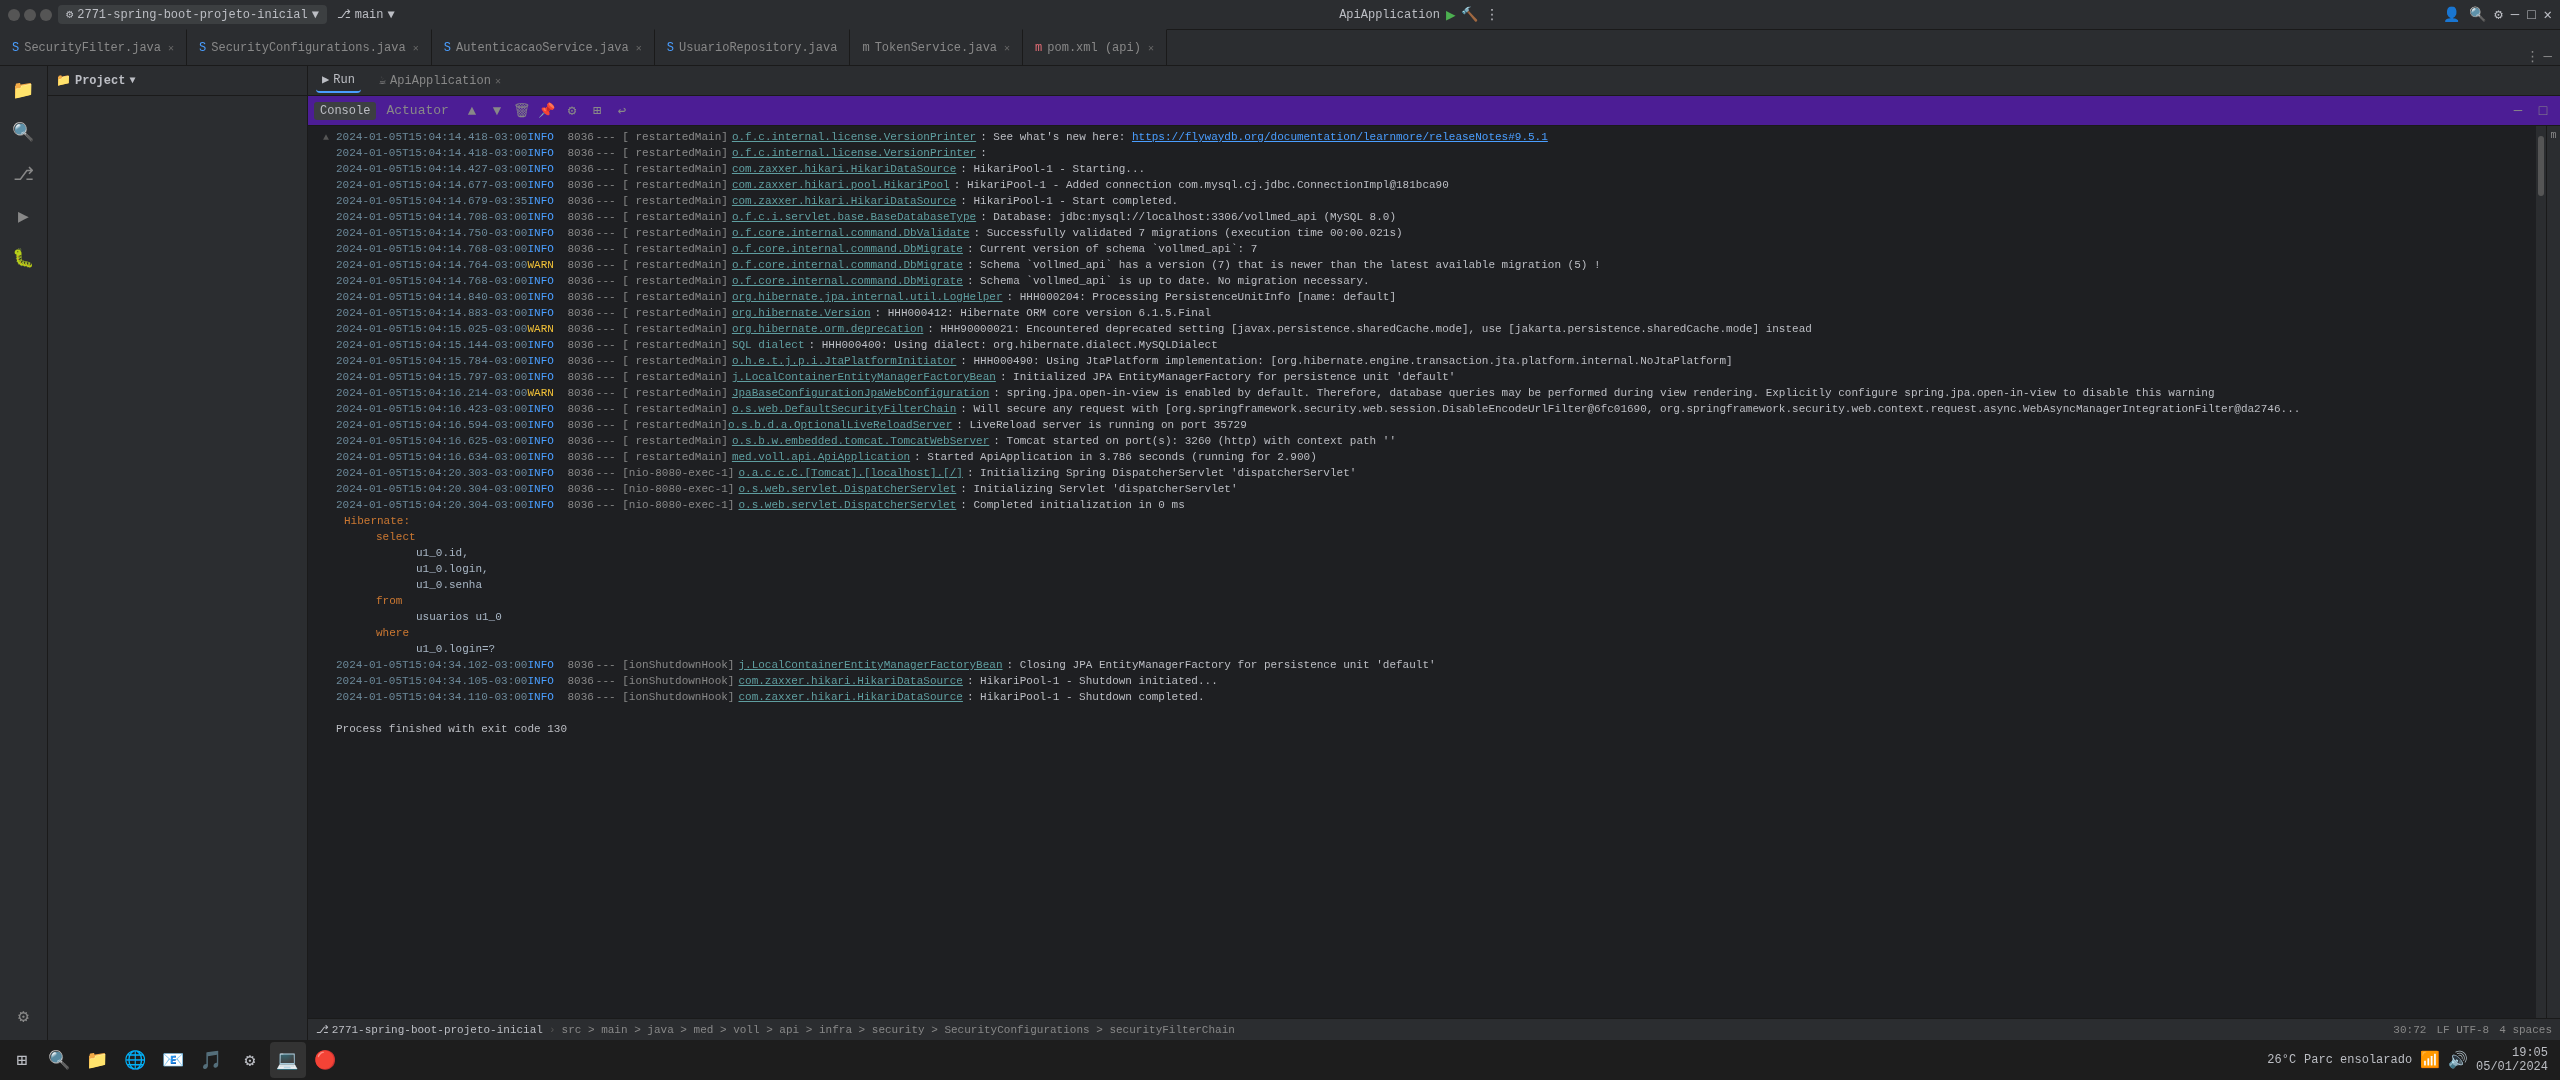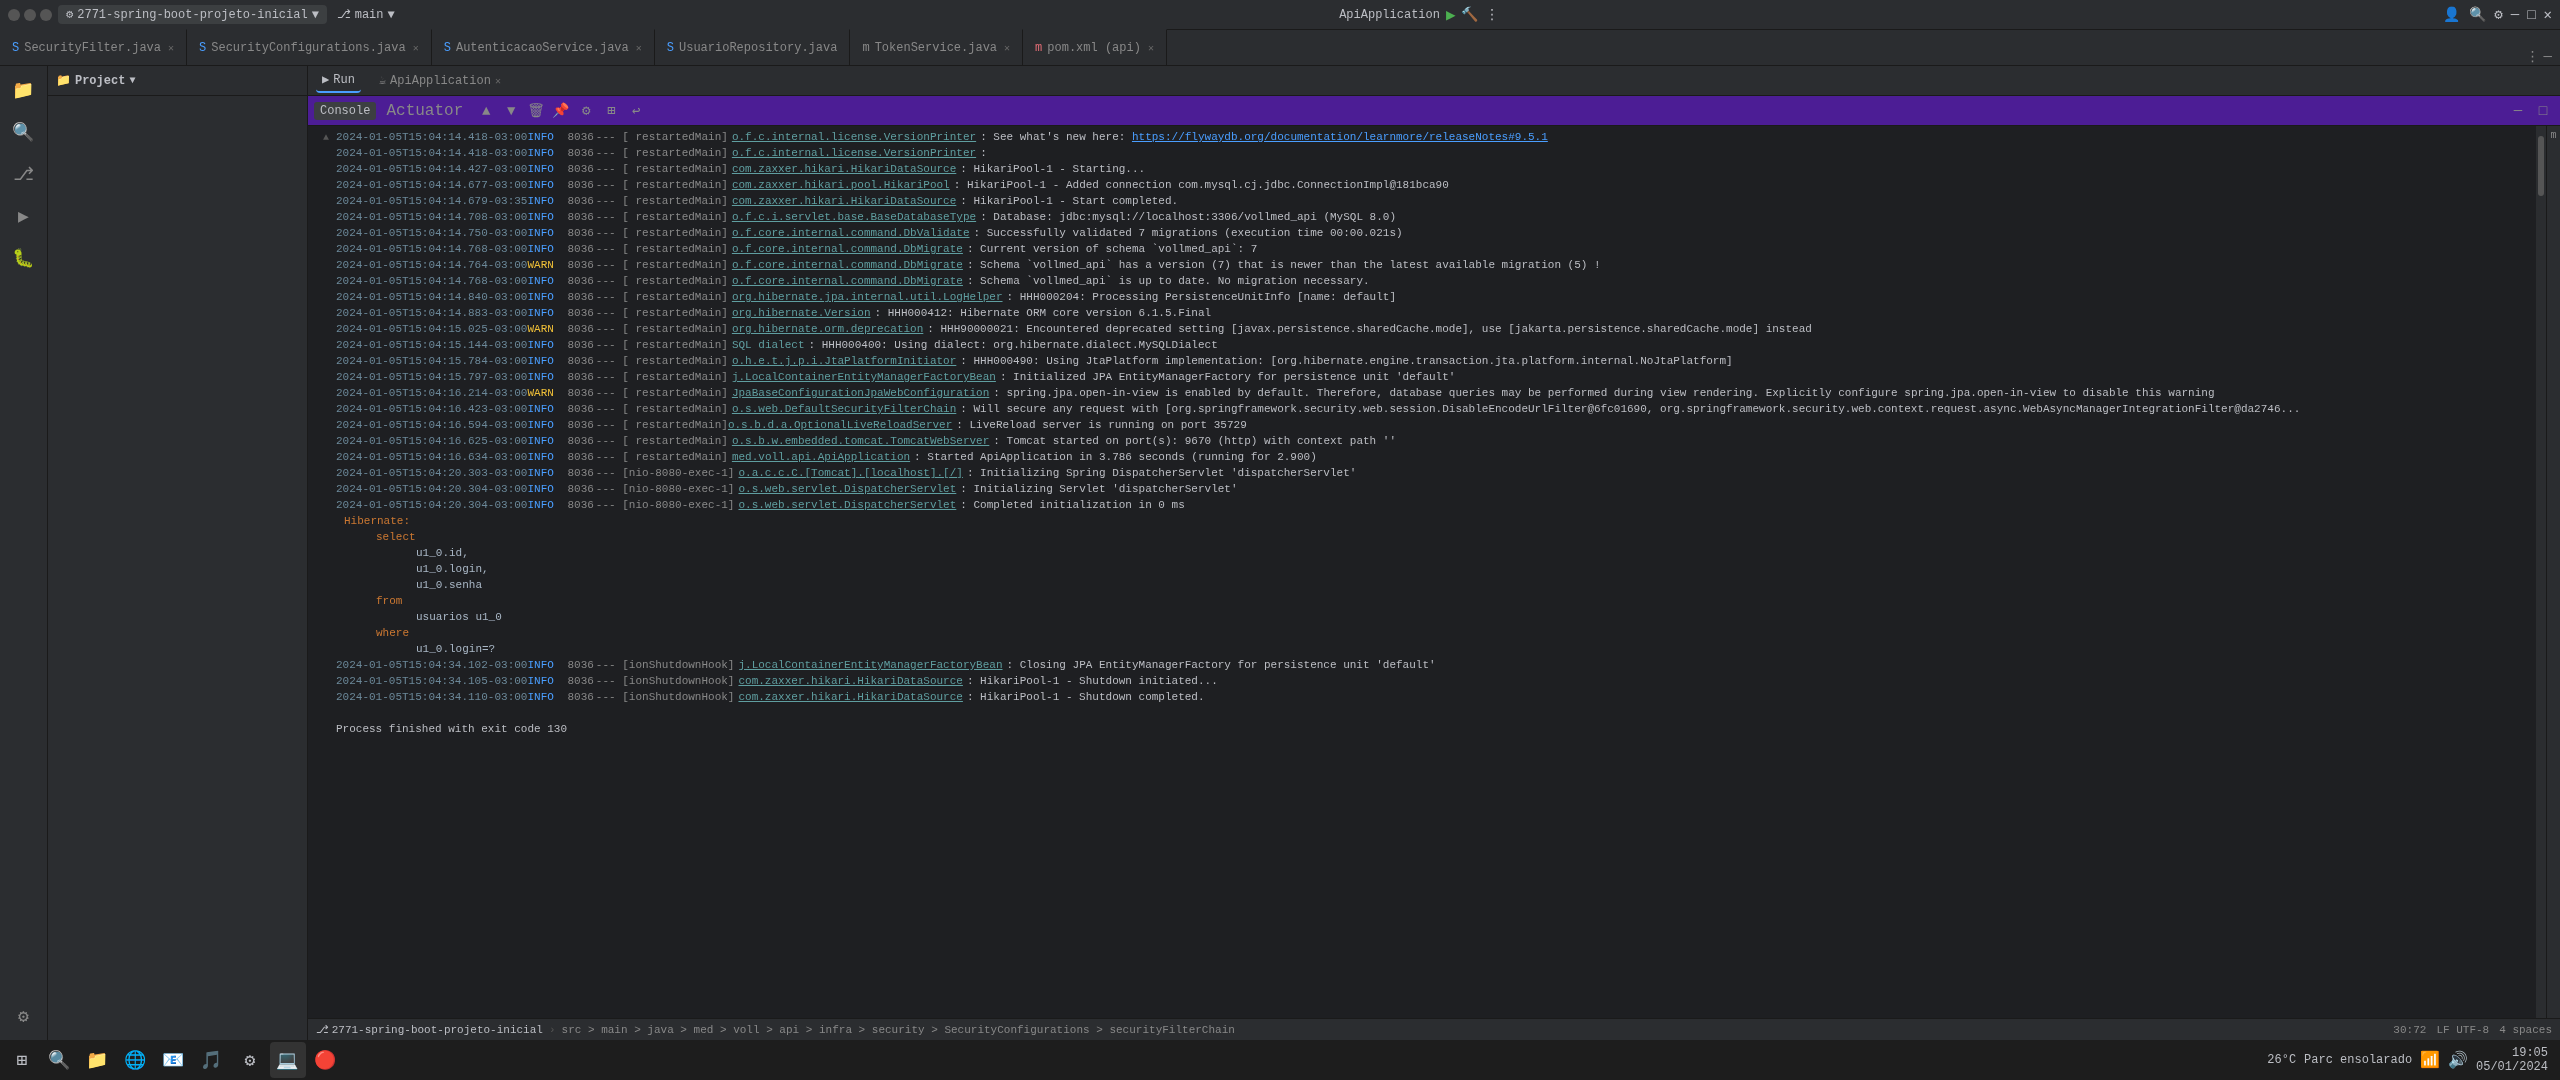--- a/index.html
+++ b/index.html
@@ -466,21 +466,21 @@
           <span>☕</span>
           <span>ApiApplication</span>
           <span style="font-size:10px;color:#666;">✕</span>
         </div>
       </div>
 
       <div id="console-toolbar">
         <div class="console-tab-btn">
           <span>Console</span>
         </div>
-        <span style="color:#888;font-size:16px;margin-left:6px;">Actuator</span>
+        <span style="color:#888;font-size:13px;margin-left:6px;">Actuator</span>
         <div style="margin-left:8px;display:flex;gap:3px;align-items:center;">
           <div class="toolbar-btn">▲</div>
           <div class="toolbar-btn">▼</div>
           <div class="toolbar-btn">🗑</div>
           <div class="toolbar-btn">📌</div>
           <div class="toolbar-btn">⚙</div>
           <div class="toolbar-btn">⊞</div>
           <div class="toolbar-btn">↩</div>
         </div>
         <div style="margin-left:auto;display:flex;gap:3px;">
@@ -682,21 +682,21 @@
             <span class="log-message">: LiveReload server is running on port 35729</span>
           </div>
 
           <div class="log-line">
             <span class="log-scroll-indicator"></span>
             <span class="log-time">2024-01-05T15:04:16.625-03:00</span>
             <span class="log-level-info">INFO</span>
             <span class="log-pid">8036</span>
             <span class="log-thread">---  [  restartedMain]</span>
             <span class="log-class-link" style="margin-left:4px;">o.s.b.w.embedded.tomcat.TomcatWebServer</span>
-            <span class="log-message">: Tomcat started on port(s): 9670 (http) with context path ''</span>
+            <span class="log-message">: Tomcat started on port(s): 3260 (http) with context path ''</span>
           </div>
 
           <div class="log-line">
             <span class="log-scroll-indicator"></span>
             <span class="log-time">2024-01-05T15:04:16.634-03:00</span>
             <span class="log-level-info">INFO</span>
             <span class="log-pid">8036</span>
             <span class="log-thread">---  [  restartedMain]</span>
             <span class="log-class-link" style="margin-left:4px;">med.voll.api.ApiApplication</span>
             <span class="log-message">: Started ApiApplication in 3.786 seconds (running for 2.900)</span>

